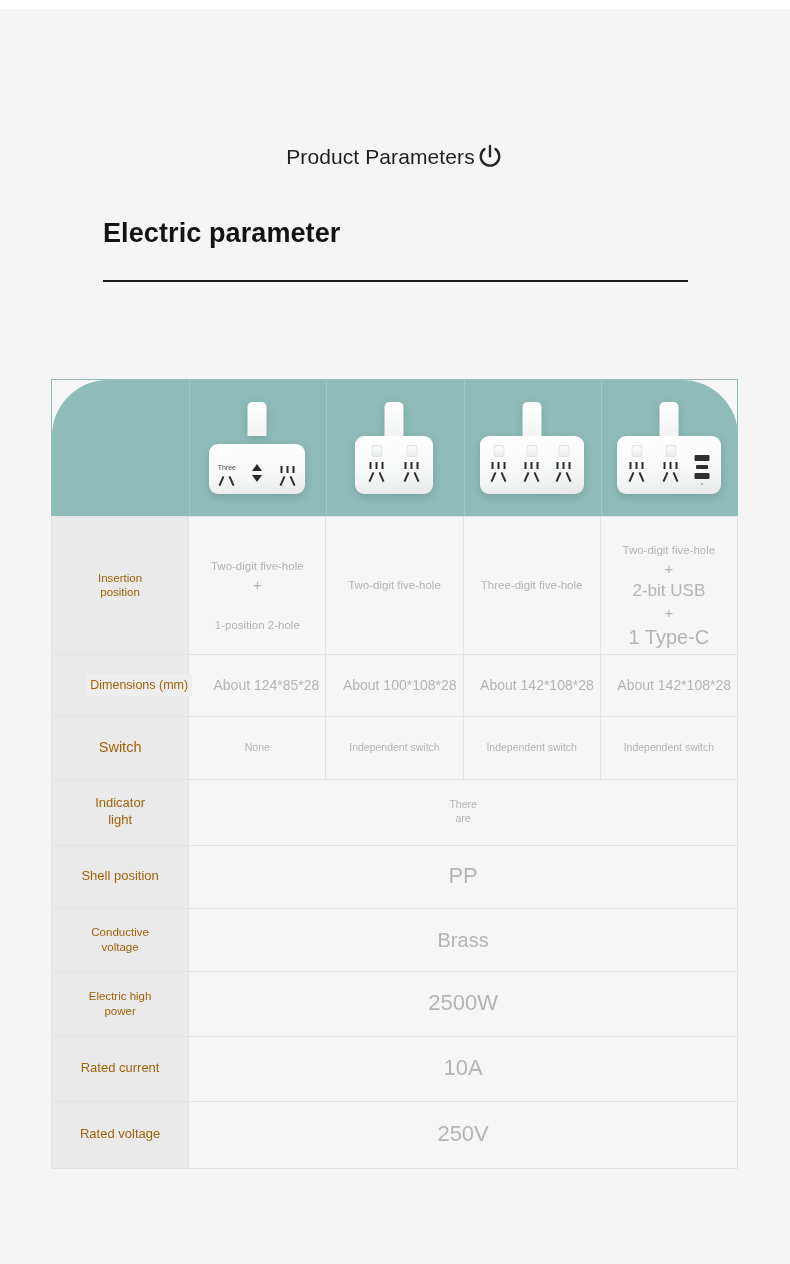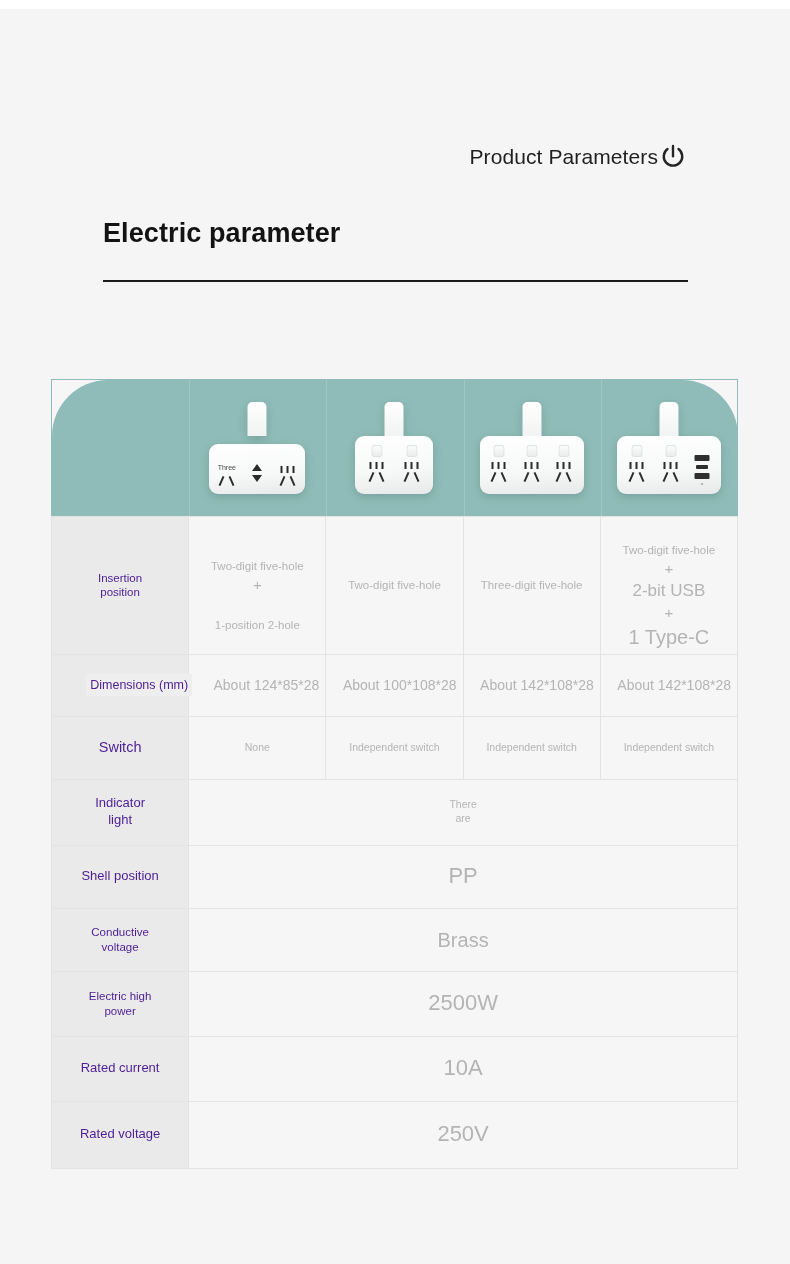--- a/index.html
+++ b/index.html
@@ -32,21 +32,21 @@
   
   .header {
     position: absolute;
     left: 103px;
     top: 136px;
     width: 585px;
   }
   .header-row {
     display: flex;
     align-items: center;
-    justify-content: flex-end;
+    justify-content: center;
     height: 42px;
   }
   .header-eyebrow {
     font-size: 21px;
     font-weight: 400;
     color: #1f1f1f;
     letter-spacing: 0.1px;
     white-space: nowrap;
   }
   .power-icon {
@@ -118,21 +118,21 @@
     display: flex;
     align-items: center;
     justify-content: center;
     height: 136px;
   }
 
   
   .lbl {
     width: 106px;
     background: #eaeaea;
-    color: #4c1d95;
+    color: #a16207;
     line-height: 1.28;
     border-right-color: #dcdcdc;
   }
   .lbl .lbl-txt { display: block; }
   .lbl-sm .lbl-txt  { font-size: 11.5px; }
   .lbl-md .lbl-txt  { font-size: 13px; }
   .lbl-lg .lbl-txt  { font-size: 14.5px; }
 
   
   .lbl-bleed {

